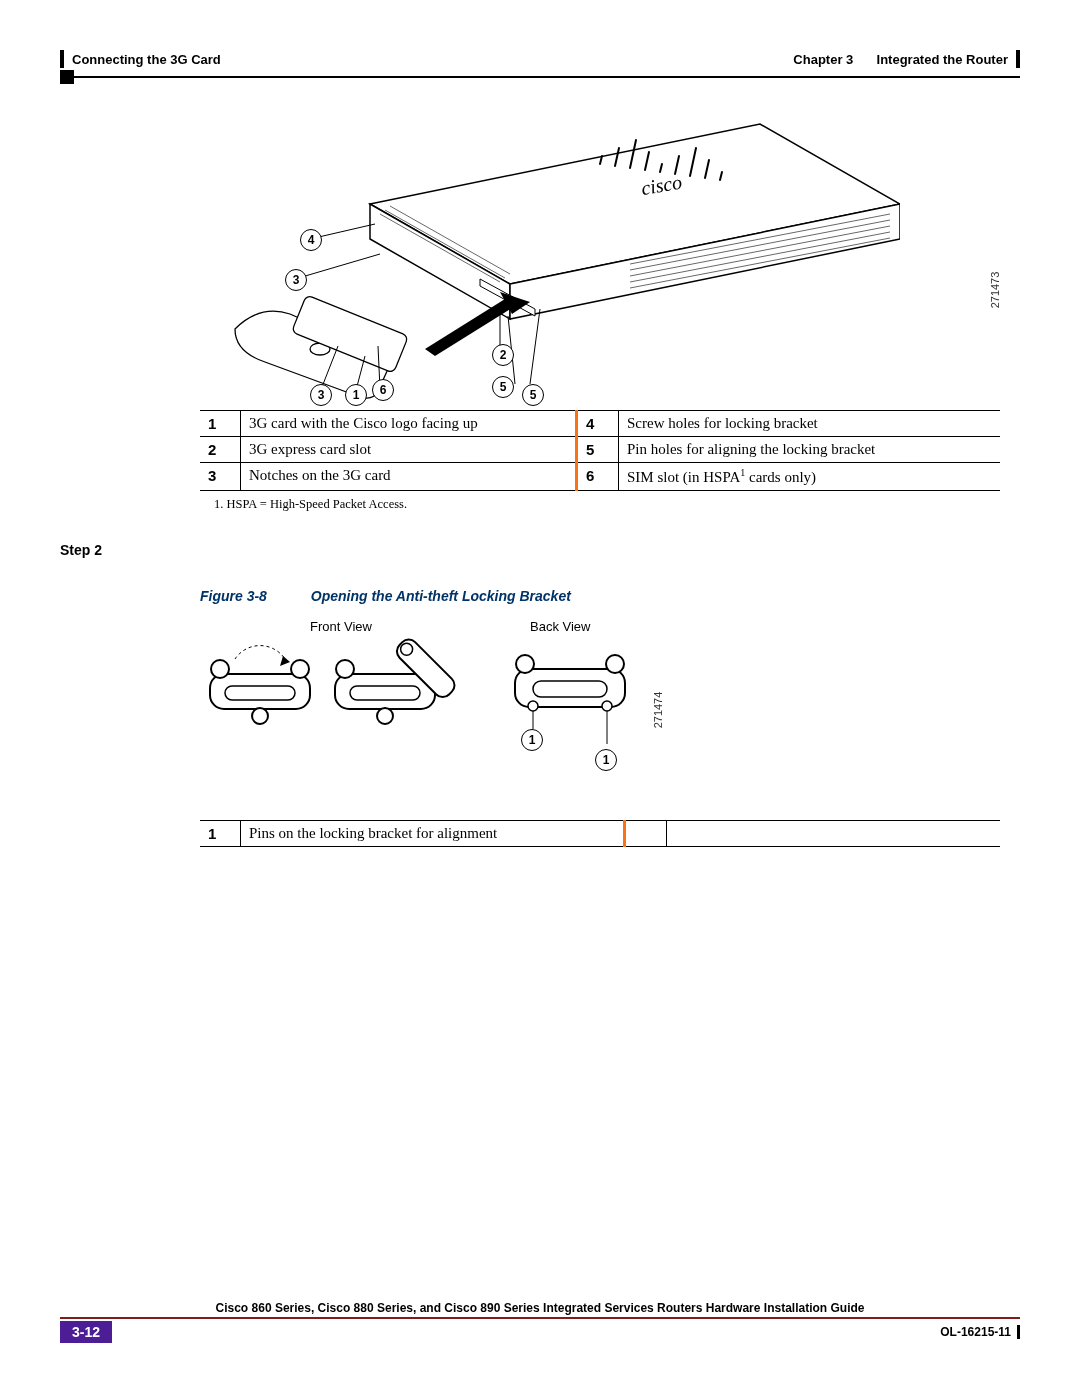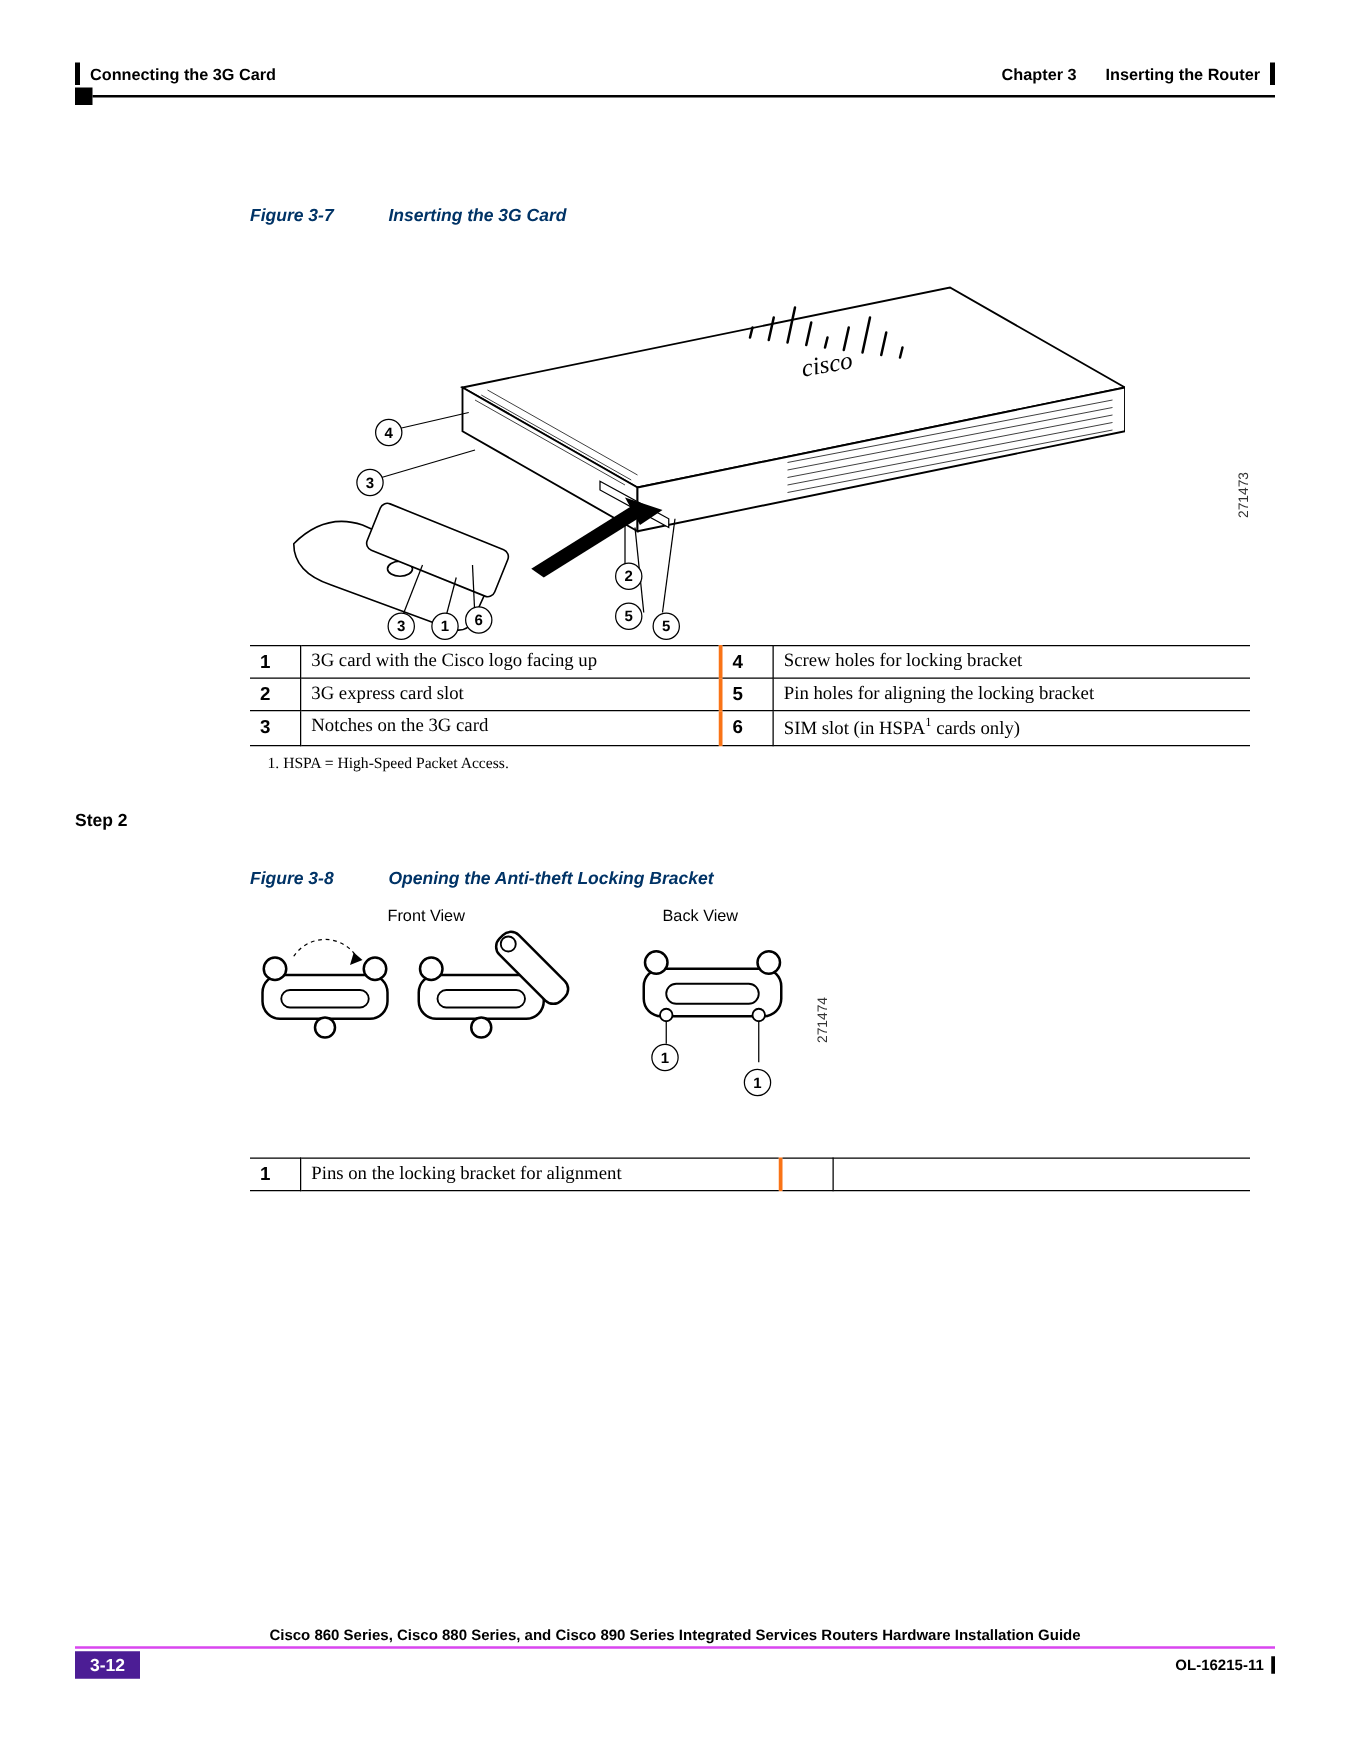--- a/index.html
+++ b/index.html
@@ -167,21 +167,21 @@
   
   .footer {
     position: absolute;
     bottom: 54px;
     left: 60px;
     right: 60px;
   }
   .footer-title-row {
     display: flex;
     align-items: flex-end;
-    border-bottom: 2px solid #d946ef;
+    border-bottom: 2px solid #7f1d1d;
   }
   .footer-title {
     flex: 1;
     text-align: center;
     font-family: Arial, sans-serif;
     font-weight: bold;
     font-size: 12px;
     padding-bottom: 2px;
   }
   .footer-bottom {
@@ -219,35 +219,31 @@
 <div class="page">
 
   <div class="header-row">
     <div class="header-left">
       <span class="header-rule"></span>
       <span>Connecting the 3G Card</span>
     </div>
     <div class="header-right">
       <span>Chapter 3</span>
       <span>&nbsp;&nbsp;</span>
-      <span>Inserting the Router</span>
+      <span>Integrated the Router</span>
       <span class="header-rule"></span>
     </div>
   </div>
   <div class="header-hr-wrap">
     <span class="black-square"></span>
     <div class="header-hr"></div>
   </div>
 
   <div class="content">
 
-    <div class="figcap">
-      <span class="fignum">Figure 3-7</span>
-      <span>Inserting the 3G Card</span>
-    </div>
 
     <div class="figure-box">
 
       <svg viewBox="0 0 700 320" width="700" height="320" style="position:absolute;left:0;top:0">
 
         <polygon points="170,120 560,40 700,120 310,200" fill="#fff" stroke="#000" stroke-width="1.5"></polygon>
 
         <polygon points="170,120 310,200 310,235 170,155" fill="#fff" stroke="#000" stroke-width="1.5"></polygon>
 
         <polygon points="310,200 700,120 700,155 310,235" fill="#fff" stroke="#000" stroke-width="1.5"></polygon>

